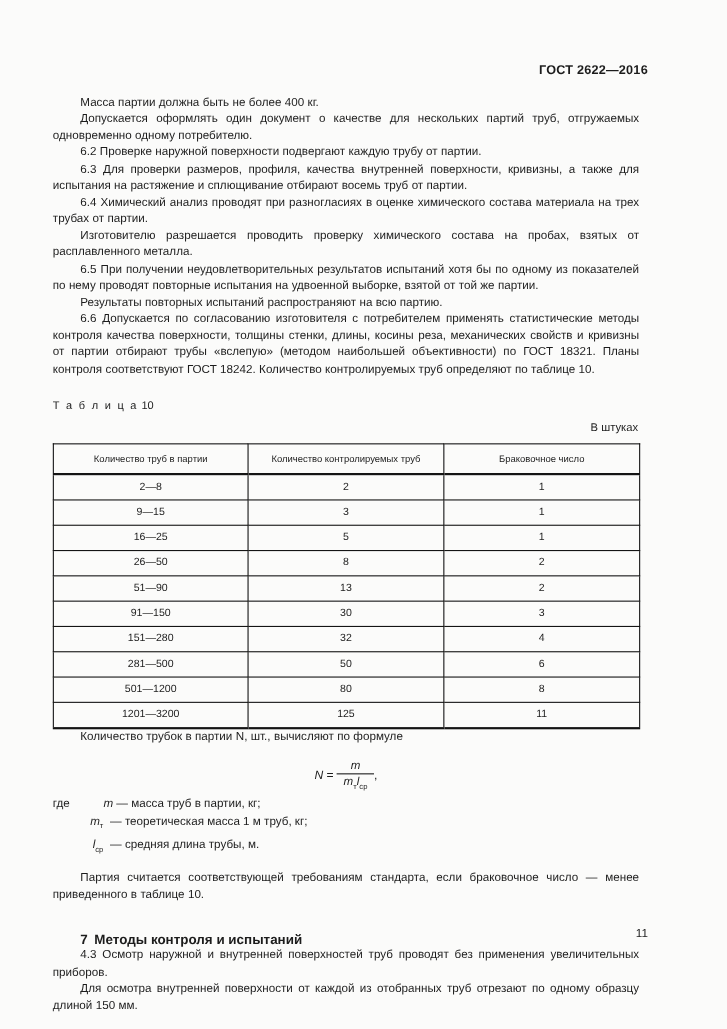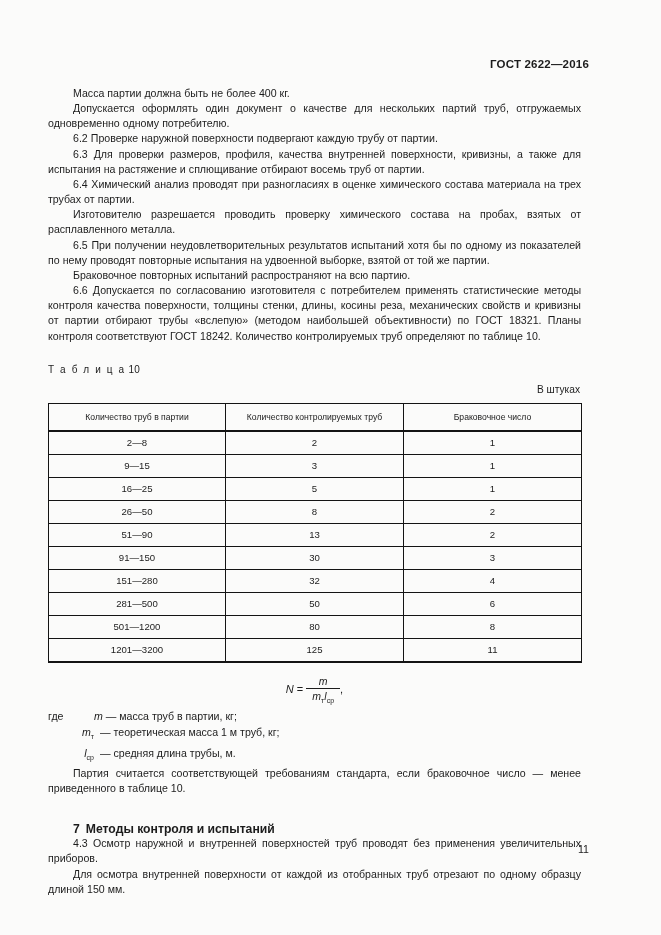--- a/index.html
+++ b/index.html
@@ -154,21 +154,21 @@
 
   <div class="body-area">
 
     <p class="para">Масса партии должна быть не более 400 кг.</p>
     <p class="para">Допускается оформлять один документ о качестве для нескольких партий труб, отгружаемых одновременно одному потребителю.</p>
     <p class="para">6.2  Проверке наружной поверхности подвергают каждую трубу от партии.</p>
     <p class="para">6.3  Для проверки размеров, профиля, качества внутренней поверхности, кривизны, а также для испытания на растяжение и сплющивание отбирают восемь труб от партии.</p>
     <p class="para">6.4  Химический анализ проводят при разногласиях в оценке химического состава материала на трех трубах от партии.</p>
     <p class="para">Изготовителю разрешается проводить проверку химического состава на пробах, взятых от расплавленного металла.</p>
     <p class="para">6.5  При получении неудовлетворительных результатов испытаний хотя бы по одному из показателей по нему проводят повторные испытания на удвоенной выборке, взятой от той же партии.</p>
-    <p class="para">Браковочное повторных испытаний распространяют на всю партию.</p>
+    <p class="para">Результаты повторных испытаний распространяют на всю партию.</p>
     <p class="para">6.6 Допускается по согласованию изготовителя с потребителем применять статистические методы контроля качества поверхности, толщины стенки, длины, косины реза, механических свойств и кривизны от партии отбирают трубы «вслепую» (методом наибольшей объективности) по ГОСТ 18321. Планы контроля соответствуют ГОСТ 18242. Количество контролируемых труб определяют по таблице 10.</p>
 
     <div class="tbl-caption">
       <span>Т а б л и ц а</span><span class="num">10</span>
     </div>
 
     <div class="units-line">В штуках</div>
 
     <table class="t10">
       <colgroup>
@@ -230,20 +230,21 @@
           <td>8</td>
         </tr>
         <tr>
           <td>1201—3200</td>
           <td>125</td>
           <td>11</td>
         </tr>
       </tbody>
     </table>
 
+    <p class="para after-table">Количество трубок в партии N, шт., вычисляют по формуле</p>
 
     <div class="formula-line">
       <span class="ital">N</span>
       <span>=</span>
       <span class="frac">
         <span class="num-part ital">m</span>
         <span class="den-part"><span class="ital">m</span><sub class="sb">т</sub><span class="ital">l</span><sub class="sb">ср</sub></span>
       </span><span>,</span>
     </div>
 
@@ -253,21 +254,21 @@
         <span>— масса труб в партии, кг;</span>
       </div>
       <div class="where-row">
         <span class="sym"><span class="ital">m</span><sub class="sb">т</sub></span><span>— теоретическая масса 1 м труб, кг;</span>
       </div>
       <div class="where-row">
         <span class="sym"><span class="ital">l</span><sub class="sb">ср</sub></span><span>— средняя длина трубы, м.</span>
       </div>
     </div>
 
-    <p class="para" style="">Партия считается соответствующей требованиям стандарта, если браковочное число — менее приведенного в таблице 10.</p>
+    <p class="para" style="margin-top:10px">Партия считается соответствующей требованиям стандарта, если браковочное число — менее приведенного в таблице 10.</p>
 
     <div class="sec-heading">
       <span class="secnum">7</span><span>Методы контроля и испытаний</span>
     </div>
 
     <p class="para after-heading">4.3  Осмотр наружной и внутренней поверхностей труб проводят без применения увеличительных приборов.</p>
     <p class="para">Для осмотра внутренней поверхности от каждой из отобранных труб отрезают по одному образцу длиной 150 мм.</p>
 
   </div>
 

